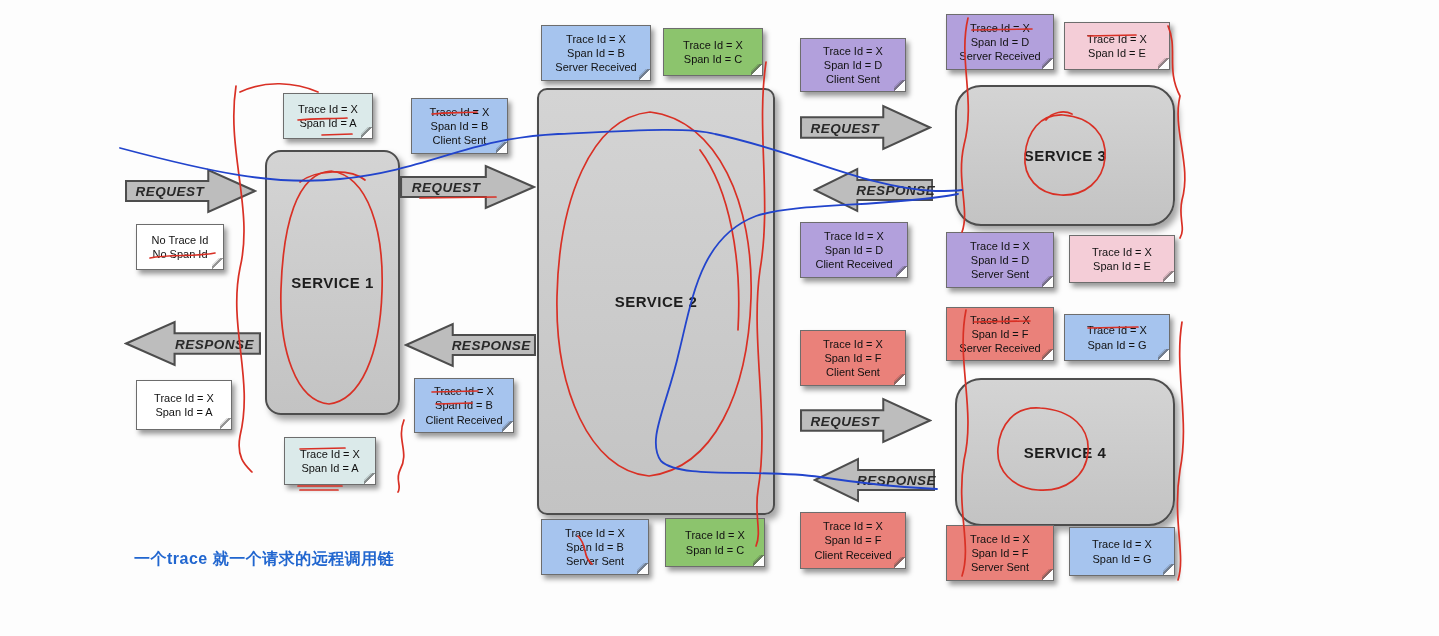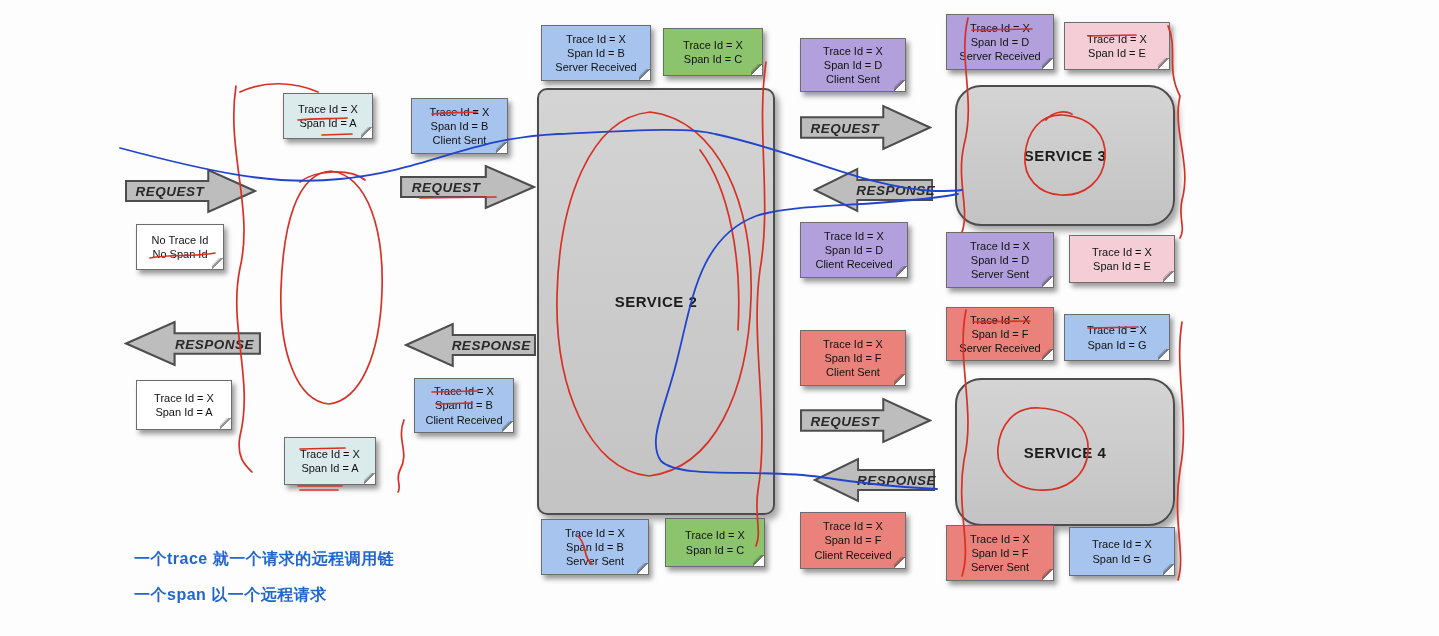--- a/index.html
+++ b/index.html
@@ -44,20 +44,21 @@
     position:absolute; color:#2166cf; font-size:16px; font-weight:600;
     letter-spacing:.5px; z-index:6; white-space:nowrap;
   }
   #annotations { position:absolute; inset:0; width:1439px; height:636px; pointer-events:none; z-index:5; }
 </style>
 </head>
 <body>
 
 <div id="canvas">
 
+  <div class="service" style="left:265px;top:150px;width:135px;height:265px;border-radius:16px">SERVICE 1</div>
   <div class="service" style="left:537px;top:88px;width:238px;height:427px;border-radius:10px">SERVICE 2</div>
   <div class="service" style="left:955px;top:85px;width:220px;height:141px;border-radius:26px">SERVICE 3</div>
   <div class="service" style="left:955px;top:378px;width:220px;height:148px;border-radius:26px">SERVICE 4</div>
 
   <div class="arrow right" style="left:125px;top:168px;width:132px;height:46px">
     <svg viewBox="0 0 130 46" preserveAspectRatio="none">
         <path d="M1,13 L82,13 L82,2 L128,23 L82,44 L82,33 L1,33 Z" fill="#bdbdbd" stroke="#4d4d4d" stroke-width="2"></path>
       </svg>
     <span class="arrow-label">REQUEST</span>
   </div>
@@ -162,21 +163,20 @@
   <div class="note red" style="left:946px;top:525px;width:108px;height:56px">Trace Id = X
 Span Id = F
 Server Sent</div>
 
   <div class="note blue" style="left:1064px;top:314px;width:106px;height:47px">Trace Id = X
 Span Id = G</div>
   <div class="note blue" style="left:1069px;top:527px;width:106px;height:49px">Trace Id = X
 Span Id = G</div>
 
   <div class="caption" style="left:134px;top:549px">一个trace 就一个请求的远程调用链</div>
-  <div class="caption" style="left:134px;top:585px">一个span 以一个远程请求</div>
 
   <svg id="annotations" viewBox="0 0 1439 636">
     <g fill="none" stroke="#d93025" stroke-width="1.7" stroke-linecap="round">
       <path d="M236,86 C226,150 254,210 240,268 C228,326 254,380 240,436 C236,458 246,466 252,472"></path>
       <path d="M240,92 C265,80 295,82 318,92"></path>
       <path d="M331,171 C369,176 384,232 382,291 C380,354 361,400 329,404 C296,401 279,350 281,289 C283,227 296,173 331,171"></path>
       <path d="M300,182 C315,170 350,168 365,180"></path>
       <path d="M298,120 C313,118 332,119 347,118"></path>
       <path d="M322,135 L352,134"></path>
       <path d="M432,114 C447,112 462,113 477,112"></path>

